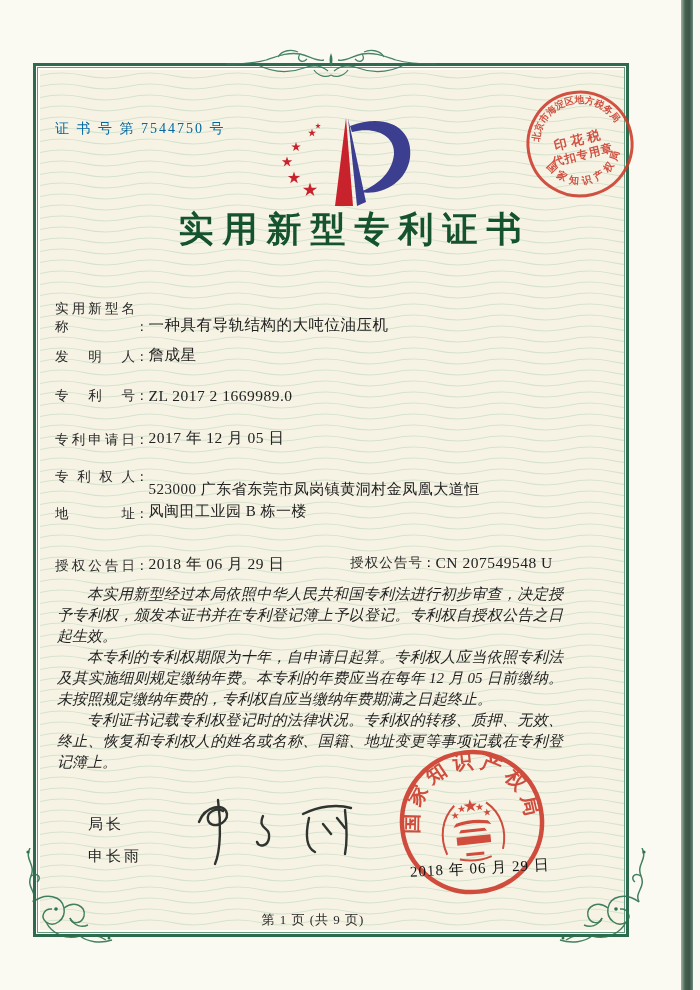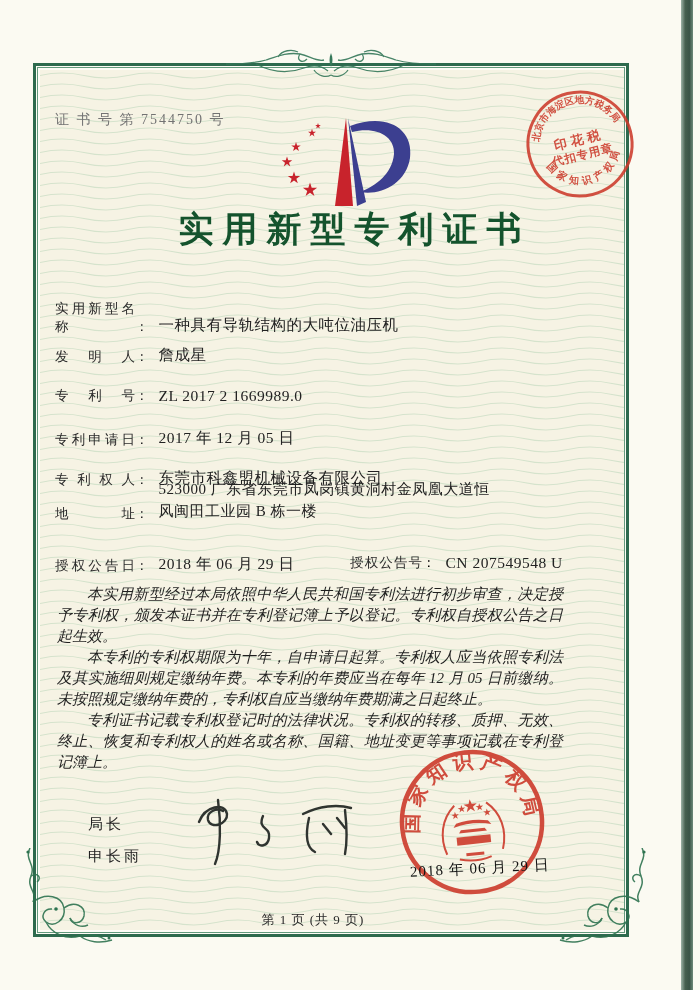--- a/index.html
+++ b/index.html
@@ -10,28 +10,28 @@
   .cover-strip{position:absolute;top:0;height:990px;left:681px;width:12px;
     background:linear-gradient(90deg,#9db3a6 0%,#46604f 35%,#3a5446 70%,#6e8a7a 100%);}
 
   
   .frame{position:absolute;left:33px;top:63px;width:590px;height:868px;
     border:3px solid #2d6a4e;background:#fdfcf6;}
   .frame-inner{position:absolute;inset:1px;border:1px solid #639a7d;}
   .waves{position:absolute;inset:2px;display:block;}
 
   .abs{position:absolute;}
-  .cert-no{left:55px;top:111px;font-size:14px;letter-spacing:2px;color:#737373;}
+  .cert-no{left:55px;top:120px;font-size:14px;letter-spacing:2px;color:#0369a1;}
   .title{left:155px;top:206px;width:390px;text-align:center;font-size:35px;font-weight:600;
     letter-spacing:9px;text-indent:9px;color:#14532d;}
 
   .field-row{position:absolute;left:55px;display:flex;align-items:flex-end;color:#262626;}
   .f-label{display:inline-block;width:80px;font-size:13.5px;text-align:justify;text-align-last:justify;color:#2b2b2b;}
   .f-colon{font-size:13.5px;}
-  .f-value{font-size:15.5px;margin-left:10px;letter-spacing:0.5px;color:#222;}
+  .f-value{font-size:15.5px;letter-spacing:0.5px;color:#222;}
   .f-value.addr{width:342px;font-size:15px;line-height:1.45;}
   .pair2{position:absolute;left:350px;top:554px;display:flex;align-items:flex-end;}
 
   .body-text{left:57px;top:584px;width:506px;color:#1f1f1f;}
   .body-text p{margin:0;font-size:15px;line-height:21px;text-align:justify;text-indent:2em;
     font-style:italic;}
 
   .officer{left:88px;top:808px;font-size:15px;color:#1f1f1f;letter-spacing:3px;line-height:32px;}
 
   .seal-date{left:410px;top:858px;width:180px;font-size:15px;color:#141414;letter-spacing:1px;
@@ -164,21 +164,20 @@
     <span class="f-value">ZL 2017 2 1669989.0</span>
   </div>
   <div class="field-row" style="top:428px;">
     <span class="f-label">专利申请日</span>
       <span class="f-colon">：</span>
     <span class="f-value">2017 年 12 月 05 日</span>
   </div>
   <div class="field-row" style="top:468px;">
     <span class="f-label">专利权人</span>
       <span class="f-colon">：</span>
-    <span class="f-value">东莞市科鑫盟机械设备有限公司</span>
   </div>
   <div class="field-row" style="top:479px;">
     <span class="f-label">地址</span>
       <span class="f-colon">：</span>
     <span class="f-value addr">523000 广东省东莞市凤岗镇黄洞村金凤凰大道恒风闽田工业园 B 栋一楼</span>
   </div>
   <div class="field-row" style="top:554px;">
     <span class="f-label">授权公告日</span>
       <span class="f-colon">：</span>
     <span class="f-value">2018 年 06 月 29 日</span>

